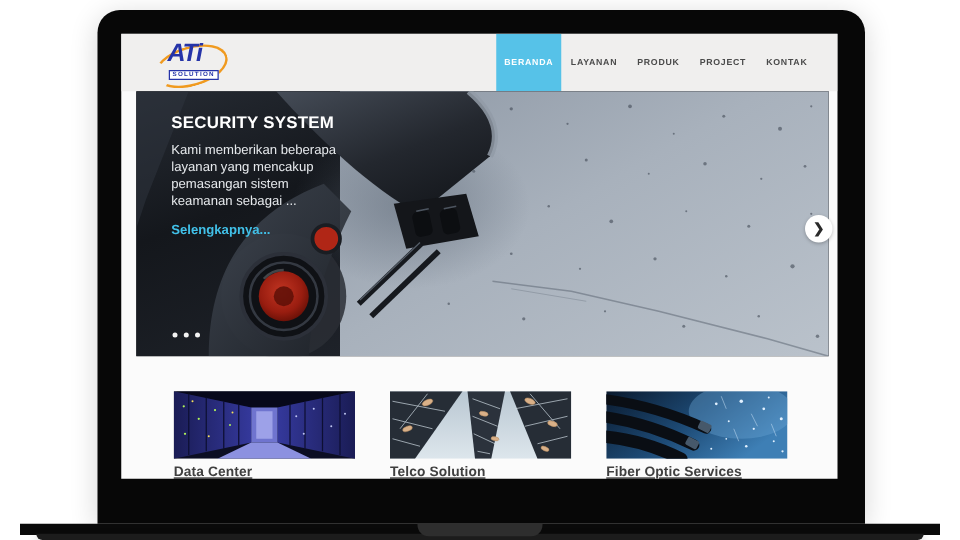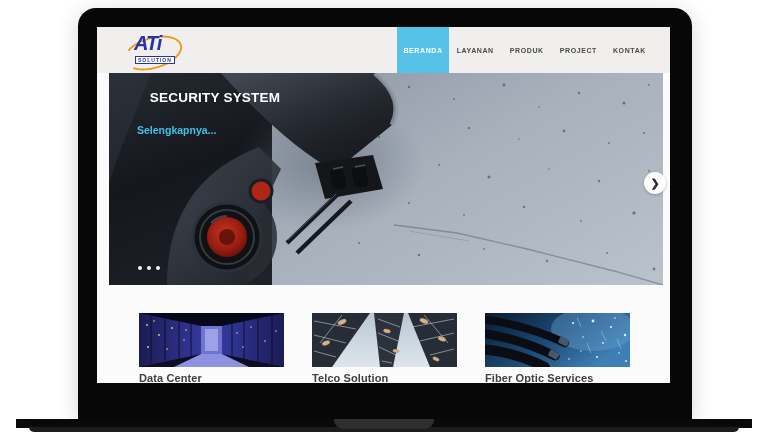--- a/index.html
+++ b/index.html
@@ -75,21 +75,20 @@
   }
   .hero-wall{
     position:absolute;left:163px;top:0;width:391px;height:212px;
     background:linear-gradient(150deg,#8f99a6 0%,#a8b1bc 45%,#bac2cb 100%);
   }
   .hero-art{position:absolute;left:0;top:0;z-index:2;}
   .hero-text{position:absolute;left:28px;top:17px;width:156px;z-index:5;}
   .hero-title{
     margin:0 0 9px 0;font-size:13.5px;font-weight:bold;color:#ffffff;
     letter-spacing:.2px;
-    text-align:center;
   }
   .hero-desc{margin:0;font-size:10.5px;line-height:13.5px;color:#e6e9ec;}
   .hero-link{
     display:inline-block;margin-top:10px;font-size:10.5px;color:#41c0e8;
     cursor:pointer;
     font-weight:bold;
   }
   .hero-dots{position:absolute;left:29px;bottom:15px;display:flex;gap:5px;z-index:5;}
   .dot{width:4px;height:4px;border-radius:50%;background:#ffffff;opacity:.95;cursor:pointer;}
   .next-btn{
@@ -220,20 +219,26 @@
           <circle cx="118" cy="164" r="27" fill="none" stroke="#3d434d" stroke-width="2" opacity="0.8"></circle>
           <circle cx="118" cy="164" r="20" fill="url(#lensGrad)"></circle>
           <circle cx="118" cy="164" r="8" fill="#5d0f07" opacity="0.85"></circle>
           <path d="M102,150 a22,22 0 0 1 16,-7" fill="none" stroke="#dde2e8" stroke-width="2" opacity="0.25"></path>
 
           <path d="M0,0 L42,0 L8,86 L0,110 Z" fill="#30363f" opacity="0.5"></path>
         </svg>
 
         <div class="hero-text">
           <h1 class="hero-title">SECURITY SYSTEM</h1>
+          <p class="hero-desc">
+            <span>Kami memberikan beberapa</span><br>
+            <span>layanan yang mencakup</span><br>
+            <span>pemasangan sistem</span><br>
+            <span>keamanan sebagai ...</span>
+          </p>
           <span class="hero-link">Selengkapnya...</span>
         </div>
 
         <div class="hero-dots">
           <div class="dot"></div>
           <div class="dot"></div>
           <div class="dot"></div>
         </div>
       </div>
 

